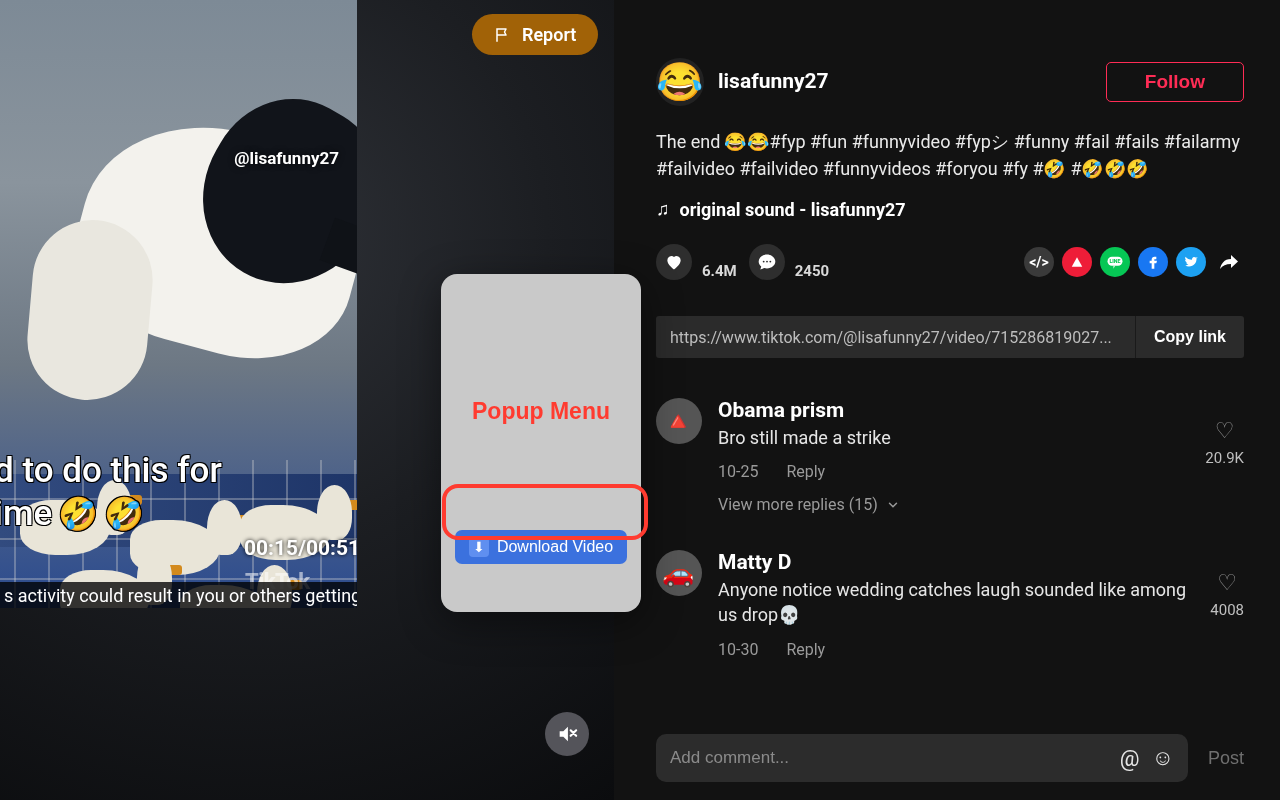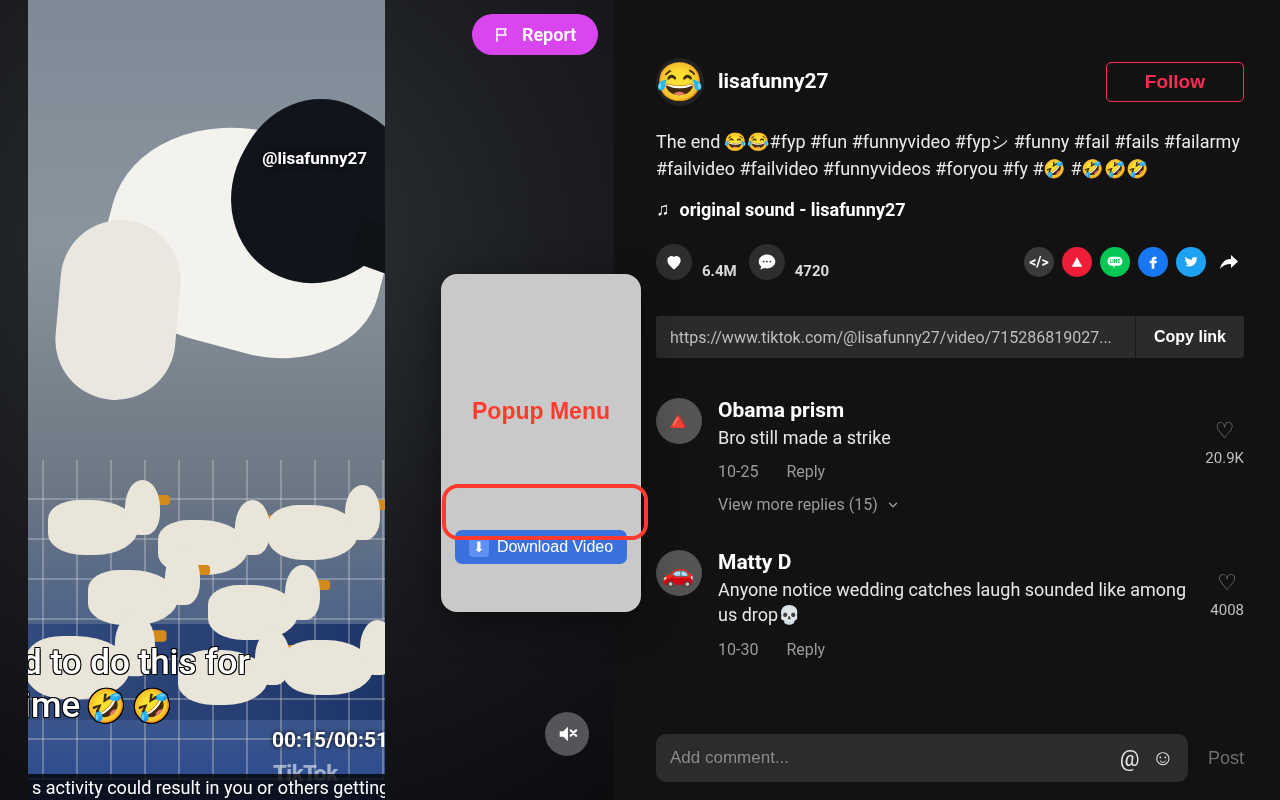--- a/index.html
+++ b/index.html
@@ -17,23 +17,22 @@
   .video-panel {
     position: absolute;
     left: 0; top: 0;
     width: 614px; height: 800px;
     background: radial-gradient(circle at 40% 30%, #2f3238 0%, #1c1e22 45%, #0b0c0e 100%);
     overflow: hidden;
   }
   .video-inner {
     position: absolute;
     left: 0; top: 0;
-    width: 357px; height: 800px;
+    width: 357px; height: 608px;
     overflow: hidden;
-    margin-left: 28px;
   }
   
   .scene-bg {
     position: absolute; inset: 0;
     background: linear-gradient(180deg, #7d8a96 0%, #8a949d 30%, #6d7884 60%, #2a4a8f 100%);
   }
   .shelf { position:absolute; left:0; right:0; height:12%; background: linear-gradient(90deg,#324b7f,#1e3568); }
   .shelf.s1{ top:78%; }
   .cage { position:absolute; left:-20px; top:460px; width:400px; height:320px;
     background: repeating-linear-gradient(90deg, rgba(210,210,210,0.35) 0 2px, transparent 2px 34px),
@@ -154,21 +153,21 @@
     flex:1; background:transparent; border:none; outline:none;
     color:#fff; font-size:17px;
   }
   .composer-box input::placeholder{color:#8a8a8a;}
   .comp-icon{font-size:22px;color:#e6e6e6;cursor:pointer;}
   .post-btn{color:#6f6f6f;font-size:18px;background:none;border:none;cursor:pointer;}
 
   
   .report-pill{
     position:absolute; left:472px; top:14px;
-    background:#d946ef; color:#fff;
+    background:#a16207; color:#fff;
     padding:10px 22px; border-radius:999px;
     display:flex; align-items:center; gap:10px;
     font-size:18px; font-weight:600; cursor:pointer;
   }
 
   
   .popup{
     position:absolute; left:441px; top:274px;
     width:200px; height:338px;
     background:#c9c9c9; border-radius:16px;
@@ -296,21 +295,21 @@
     </div>
     <div class="stat">
       <div class="circ">
           <svg width="20" height="20" viewBox="0 0 24 24">
             <path d="M12 3C6.5 3 2 6.8 2 11.5c0 2.4 1.2 4.5 3.1 6L4 21l4.6-1.7c1.1.3 2.2.5 3.4.5 5.5 0 10-3.8 10-8.3S17.5 3 12 3z" fill="#fff"></path>
             <circle cx="8" cy="11.5" r="1.1" fill="#2e2e2e"></circle>
             <circle cx="12" cy="11.5" r="1.1" fill="#2e2e2e"></circle>
             <circle cx="16" cy="11.5" r="1.1" fill="#2e2e2e"></circle>
           </svg>
         </div>
-      <span class="num">4720</span>
+      <span class="num">2450</span>
     </div>
     <div class="share-icons">
       <div class="sh embed">&lt;/&gt;</div>
       <div class="sh red">
         <svg width="14" height="14" viewBox="0 0 24 24">
             <path d="M3 20L12 4l9 16H3z" fill="#fff"></path>
           </svg>
       </div>
       <div class="sh line">
         <svg width="18" height="18" viewBox="0 0 24 24">

